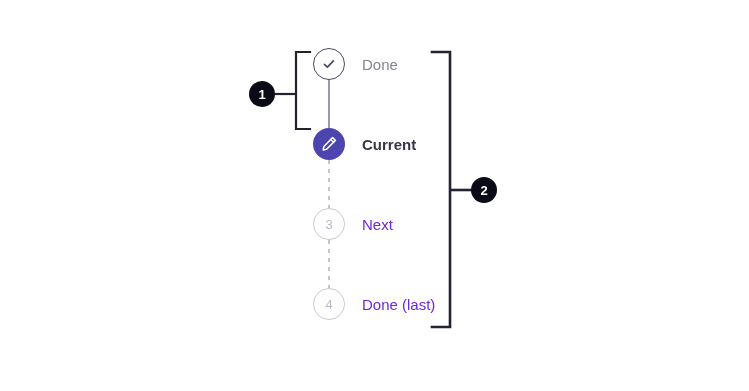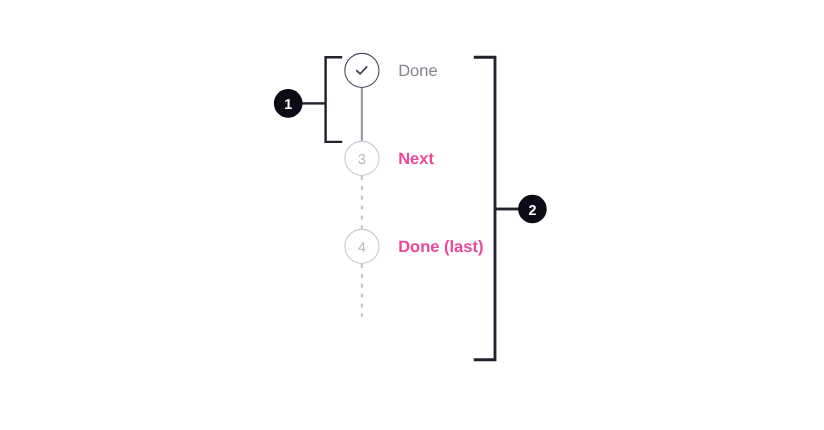--- a/index.html
+++ b/index.html
@@ -74,21 +74,21 @@
 
   .label {
     margin-left: 17px;
     font-size: 15px;
     line-height: 1;
     white-space: nowrap;
     font-family: "Liberation Sans", sans-serif;
   }
   .label.done     { color: #84848f; font-weight: normal; }
   .label.current  { color: #36364a; font-weight: bold; }
-  .label.upcoming { color: #ec4899; font-weight: bold; text-align: center; }
+  .label.upcoming { color: #6d28d9; font-weight: normal; text-align: center; }
 
   
   .connector {
     position: absolute;
     left: 15px;
     width: 2px;
     z-index: 1;
   }
   .connector.solid {
     background: #9a9aaa;
@@ -139,20 +139,29 @@
 
     <div class="step">
       <div class="bullet done">
         <svg width="16" height="16" viewBox="0 0 16 16" aria-hidden="true">
           <path d="M3.4 8.3 L6.4 11.1 L12.4 4.8" fill="none" stroke="#4a4a5e" stroke-width="1.7" stroke-linecap="round" stroke-linejoin="round"></path>
         </svg>
       </div>
       <div class="label done">Done</div>
     </div>
 
+    <div class="step">
+      <div class="bullet current">
+        <svg width="18" height="18" viewBox="0 0 18 18" aria-hidden="true">
+          <path d="M12.6 2.6 L15.4 5.4 L6.6 14.2 L3.2 14.9 L3.9 11.5 Z" fill="none" stroke="#ffffff" stroke-width="1.5" stroke-linejoin="round" stroke-linecap="round"></path>
+          <path d="M10.7 4.5 L13.5 7.3" fill="none" stroke="#ffffff" stroke-width="1.5" stroke-linecap="round"></path>
+        </svg>
+      </div>
+      <div class="label current">Current</div>
+    </div>
 
     <div class="step">
       <div class="bullet upcoming">
         <span class="num">3</span>
       </div>
       <div class="label upcoming">Next</div>
     </div>
 
     <div class="step">
       <div class="bullet upcoming">

